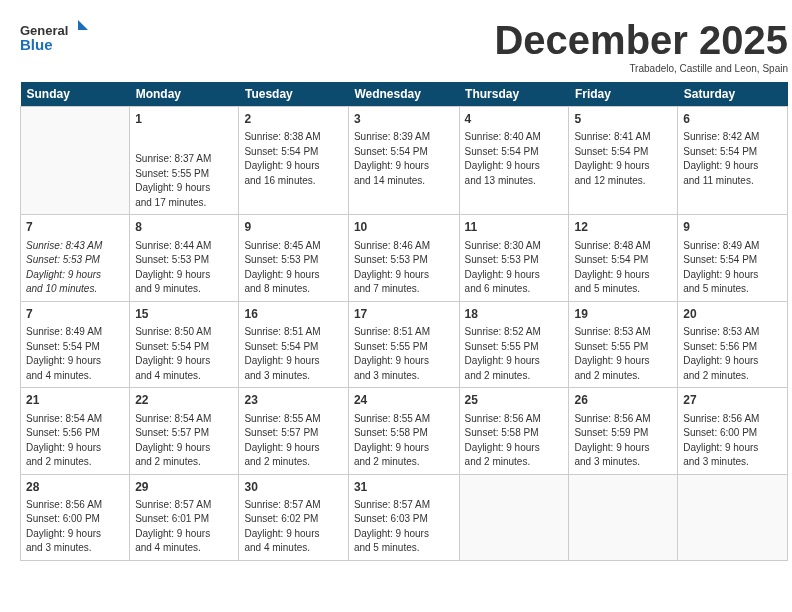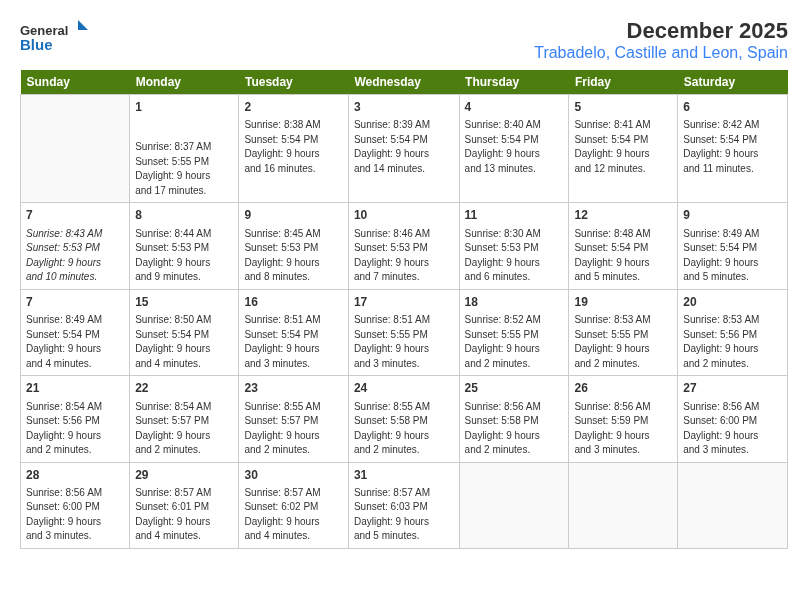--- a/index.html
+++ b/index.html
@@ -21,35 +21,35 @@
       margin-bottom: 8px;
     }
     .logo {
       display: flex;
       align-items: center;
     }
     .title-block {
       text-align: right;
     }
     .month-title {
-      font-size: 22px;
+      font-size: 40px;
       font-weight: bold;
       color: #333;
     }
     .location-title {
-      font-size: 16px;
-      color: #3b82f6;
+      font-size: 10px;
+      color: #404040;
     }
     table {
       width: 100%;
       border-collapse: collapse;
       font-size: 10.5px;
     }
     thead tr th {
-      background: #4d7c0f;
+      background: #0c4a6e;
       color: #fff;
       text-align: left;
       padding: 5px 6px;
       font-size: 12px;
       font-weight: bold;
     }
     tbody tr td {
       border: 1px solid #ccc;
       vertical-align: top;
       padding: 4px 5px;

